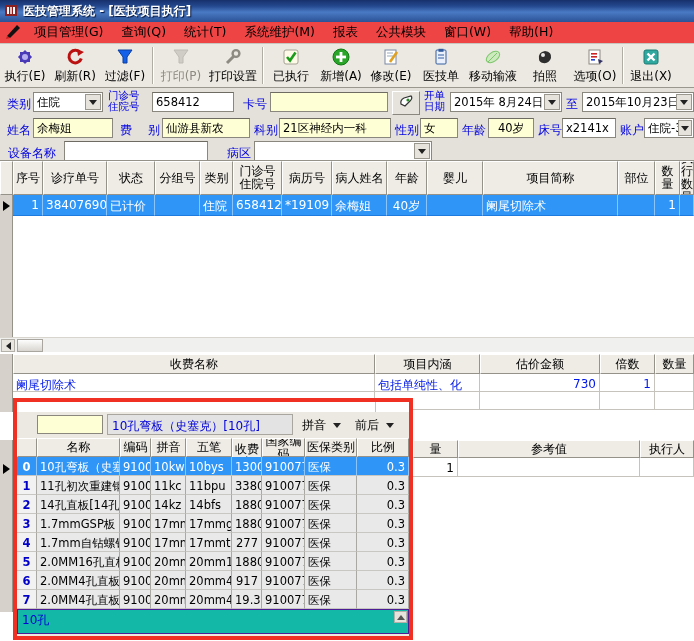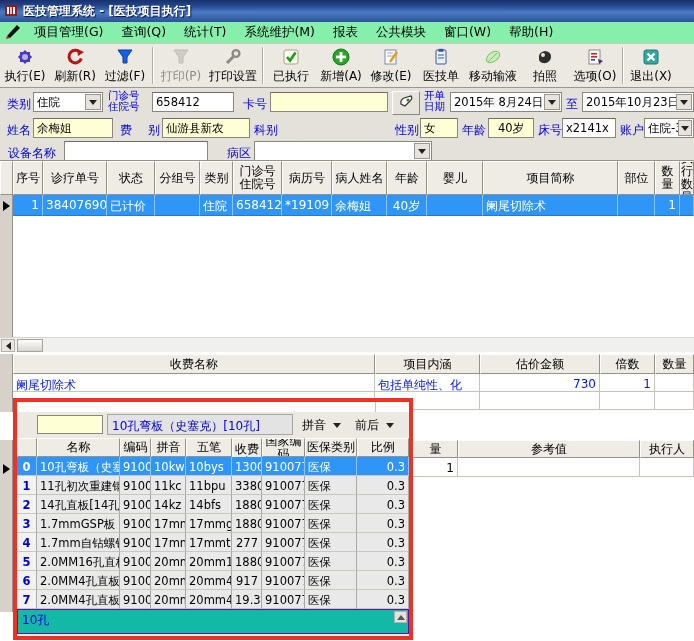--- a/index.html
+++ b/index.html
@@ -6,21 +6,21 @@
   body{font-family:"DejaVu Sans","Liberation Sans",sans-serif;}
   #app{position:relative;width:694px;height:641px;background:#fff;overflow:hidden;
        font-size:12px;color:#000;}
   
   #titlebar{position:absolute;left:0;top:0;width:694px;height:22px;
     background:linear-gradient(180deg,#17306b 0%,#24498f 28%,#4a7ac4 55%,#2c5296 100%);
     display:flex;align-items:center;padding-left:4px;box-sizing:border-box;}
   #titlebar .ttext{color:#fff;font-weight:bold;font-size:12px;margin-left:5px;
     text-shadow:1px 1px 1px #00123a;}
   
-  #menubar{position:absolute;left:0;top:22px;width:694px;height:22px;background:#86efac;
+  #menubar{position:absolute;left:0;top:22px;width:694px;height:22px;background:#ef4444;
     border-bottom:1px solid #c9c6bf;display:flex;align-items:flex-start;box-sizing:border-box;}
   #menu-items{display:flex;}
   .mitem{padding:2px 9px;font-size:12.5px;cursor:default;}
   
   #toolbar{position:absolute;left:0;top:44px;width:694px;height:44px;background:#ece9e2;
     border-bottom:1px solid #9a978f;display:flex;align-items:stretch;box-sizing:border-box;}
   .tbtn{display:flex;flex-direction:column;align-items:center;justify-content:center;
     min-width:44px;padding:1px 3px 0 3px;font-size:12px;}
   .tbtn svg{display:block;margin-bottom:1px;}
   .tbtn.disabled{color:#8d8a82;}
@@ -304,20 +304,21 @@
           <span class="tri-d"></span>
         </span>
     </div>
 
     <span class="lbl" style="left:7px;top:34px;">姓名</span>
     <div class="fld yellow" style="left:33px;top:30px;width:80px;">余梅姐</div>
     <span class="lbl" style="left:120px;top:34px;">费</span>
     <span class="lbl" style="left:148px;top:34px;">别</span>
     <div class="fld yellow" style="left:162px;top:30px;width:88px;">仙游县新农</div>
     <span class="lbl" style="left:254px;top:34px;">科别</span>
+    <div class="fld yellow" style="left:279px;top:30px;width:112px;">21区神经内一科</div>
     <span class="lbl" style="left:395px;top:34px;">性别</span>
     <div class="fld yellow" style="left:420px;top:30px;width:38px;">女</div>
     <span class="lbl" style="left:462px;top:34px;">年龄</span>
     <div class="fld yellow center" style="left:488px;top:30px;width:46px;">40岁</div>
     <span class="lbl" style="left:538px;top:34px;">床号</span>
     <div class="fld" style="left:562px;top:30px;width:54px;">x2141x</div>
     <span class="lbl" style="left:620px;top:34px;">账户</span>
     <div class="combo" style="left:644px;top:30px;width:50px;">
       <span class="ctext" style="right:13px;">住院-353</span>
       <span class="cbtn" style="width:12px;">

